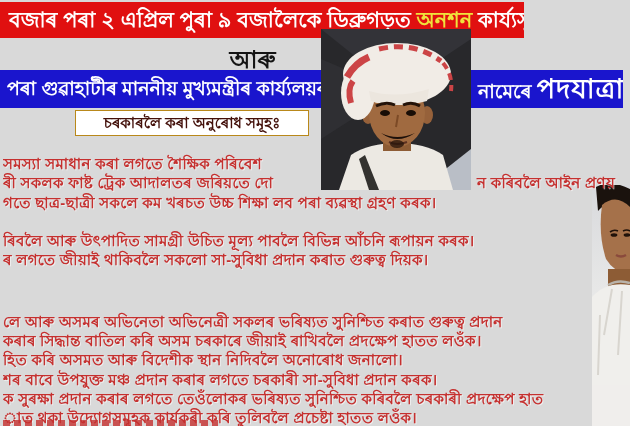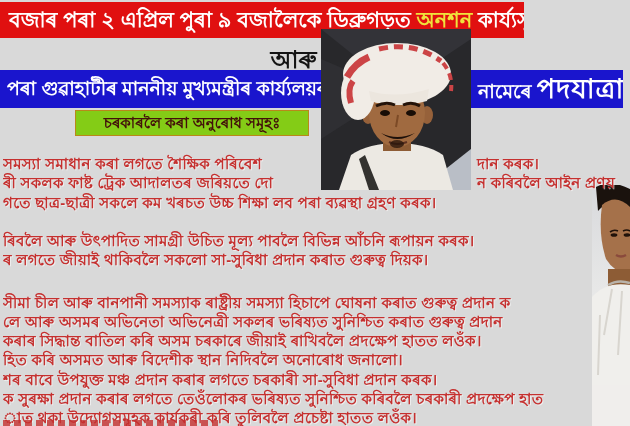--- a/index.html
+++ b/index.html
@@ -10,32 +10,32 @@
   }
   .banner-red{
     position:absolute;top:2px;left:0;width:524px;height:36px;z-index:2;
     background:#e01010;color:#ffffff;font-size:21px;font-weight:bold;
     line-height:36px;padding-left:9px;box-sizing:border-box;
     white-space:nowrap;overflow:hidden;
   }
   .hl{color:#efe33c;}
   .and{
     position:absolute;top:41px;left:0;width:505px;z-index:2;
-    text-align:center;font-size:24px;font-weight:bold;color:#141414;margin-left:41px;
+    text-align:center;font-size:24px;font-weight:bold;color:#141414;
   }
   .banner-blue{
     position:absolute;top:70px;left:0;width:623px;height:38px;z-index:2;
     background:#1a15cd;color:#ffffff;font-weight:bold;overflow:hidden;
   }
   .bb-left{position:absolute;left:7px;top:0;line-height:38px;font-size:19px;white-space:nowrap;}
   .bb-right{position:absolute;left:478px;top:0;line-height:38px;font-size:19px;white-space:nowrap;}
   .bb-big{font-size:27px;letter-spacing:1px;}
   .req{
     position:absolute;top:110px;left:75px;width:234px;height:26px;z-index:2;
-    background:#84cc16;border:1px solid #b9881a;box-sizing:border-box;
+    background:#ffffff;border:1px solid #b9881a;box-sizing:border-box;
     color:#43100a;font-size:15px;font-weight:bold;text-align:center;line-height:24px;
     white-space:nowrap;overflow:hidden;
   }
   .bline{
     position:absolute;left:3px;width:627px;z-index:2;
     white-space:nowrap;overflow:hidden;
     font-size:15px;font-weight:bold;color:#c5302f;letter-spacing:0.3px;
     text-shadow:1px 1px 0 rgba(255,255,255,.55);
     margin-top:8px;
   }
@@ -60,26 +60,25 @@
 
   <div class="and">আৰু</div>
 
   <div class="banner-blue">
     <span class="bb-left">পৰা গুৱাহাটীৰ মাননীয় মুখ্যমন্ত্ৰীৰ কাৰ্য্যলয়ৰলৈ</span>
     <span class="bb-right"><span>নামেৰে </span><span class="bb-big">পদযাত্ৰা</span></span>
   </div>
 
   <div class="req">চৰকাৰলৈ কৰা অনুৰোধ সমূহঃ</div>
 
-  <div class="bline" style="top:144px"><span>সমস্যা সমাধান কৰা লগতে শৈক্ষিক পৰিবেশ</span><span class="rfrag">দান কৰক।</span></div>
+  <div class="bline" style="top:144px"><span>সমস্যা সমাধান কৰা লগতে শৈক্ষিক পৰিবেশ</span></div>
   <div class="bline" style="top:163px"><span>ৰী সকলক ফাষ্ট ট্ৰেক আদালতৰ জৰিয়তে দো</span><span class="rfrag">ন কৰিবলৈ আইন প্ৰণয়</span></div>
   <div class="bline" style="top:183px"><span>গতে ছাত্ৰ-ছাত্ৰী সকলে কম খৰচত উচ্চ শিক্ষা লব পৰা ব্যৱস্থা গ্ৰহণ কৰক।</span></div>
   <div class="bline" style="top:221px"><span>ৰিবলৈ আৰু উৎপাদিত সামগ্ৰী উচিত মূল্য পাবলৈ বিভিন্ন আঁচনি ৰূপায়ন কৰক।</span></div>
   <div class="bline" style="top:240px"><span>ৰ লগতে জীয়াই থাকিবলৈ সকলো সা-সুবিধা প্ৰদান কৰাত গুৰুত্ব দিয়ক।</span></div>
-  <div class="bline" style="top:283px"><span>সীমা চীল আৰু বানপানী সমস্যাক ৰাষ্ট্ৰীয় সমস্যা হিচাপে ঘোষনা কৰাত গুৰুত্ব প্ৰদান ক</span></div>
   <div class="bline" style="top:302px"><span>লে আৰু অসমৰ অভিনেতা অভিনেত্ৰী সকলৰ ভৰিষ্যত সুনিশ্চিত কৰাত গুৰুত্ব প্ৰদান</span></div>
   <div class="bline" style="top:321px"><span>কৰাৰ সিদ্ধান্ত বাতিল কৰি অসম চৰকাৰে জীয়াই ৰাখিবলৈ প্ৰদক্ষেপ হাতত লওঁক।</span></div>
   <div class="bline" style="top:340px"><span>হিত কৰি অসমত আৰু বিদেশীক স্থান নিদিবলৈ অনোৰোধ জনালো।</span></div>
   <div class="bline" style="top:360px"><span>শৰ বাবে উপযুক্ত মঞ্চ প্ৰদান কৰাৰ লগতে চৰকাৰী সা-সুবিধা প্ৰদান কৰক।</span></div>
   <div class="bline" style="top:379px"><span>ক সুৰক্ষা প্ৰদান কৰাৰ লগতে তেওঁলোকৰ ভৰিষ্যত সুনিশ্চিত কৰিবলৈ চৰকাৰী প্ৰদক্ষেপ হাত</span></div>
   <div class="bline" style="top:398px"><span>াত থকা উদ্যোগসমূহক কাৰ্যকৰী কৰি তুলিবলৈ প্ৰচেষ্টা হাতত লওঁক।</span></div>
 
   <div class="cutoff"></div>
 
   <div class="photo-center">

